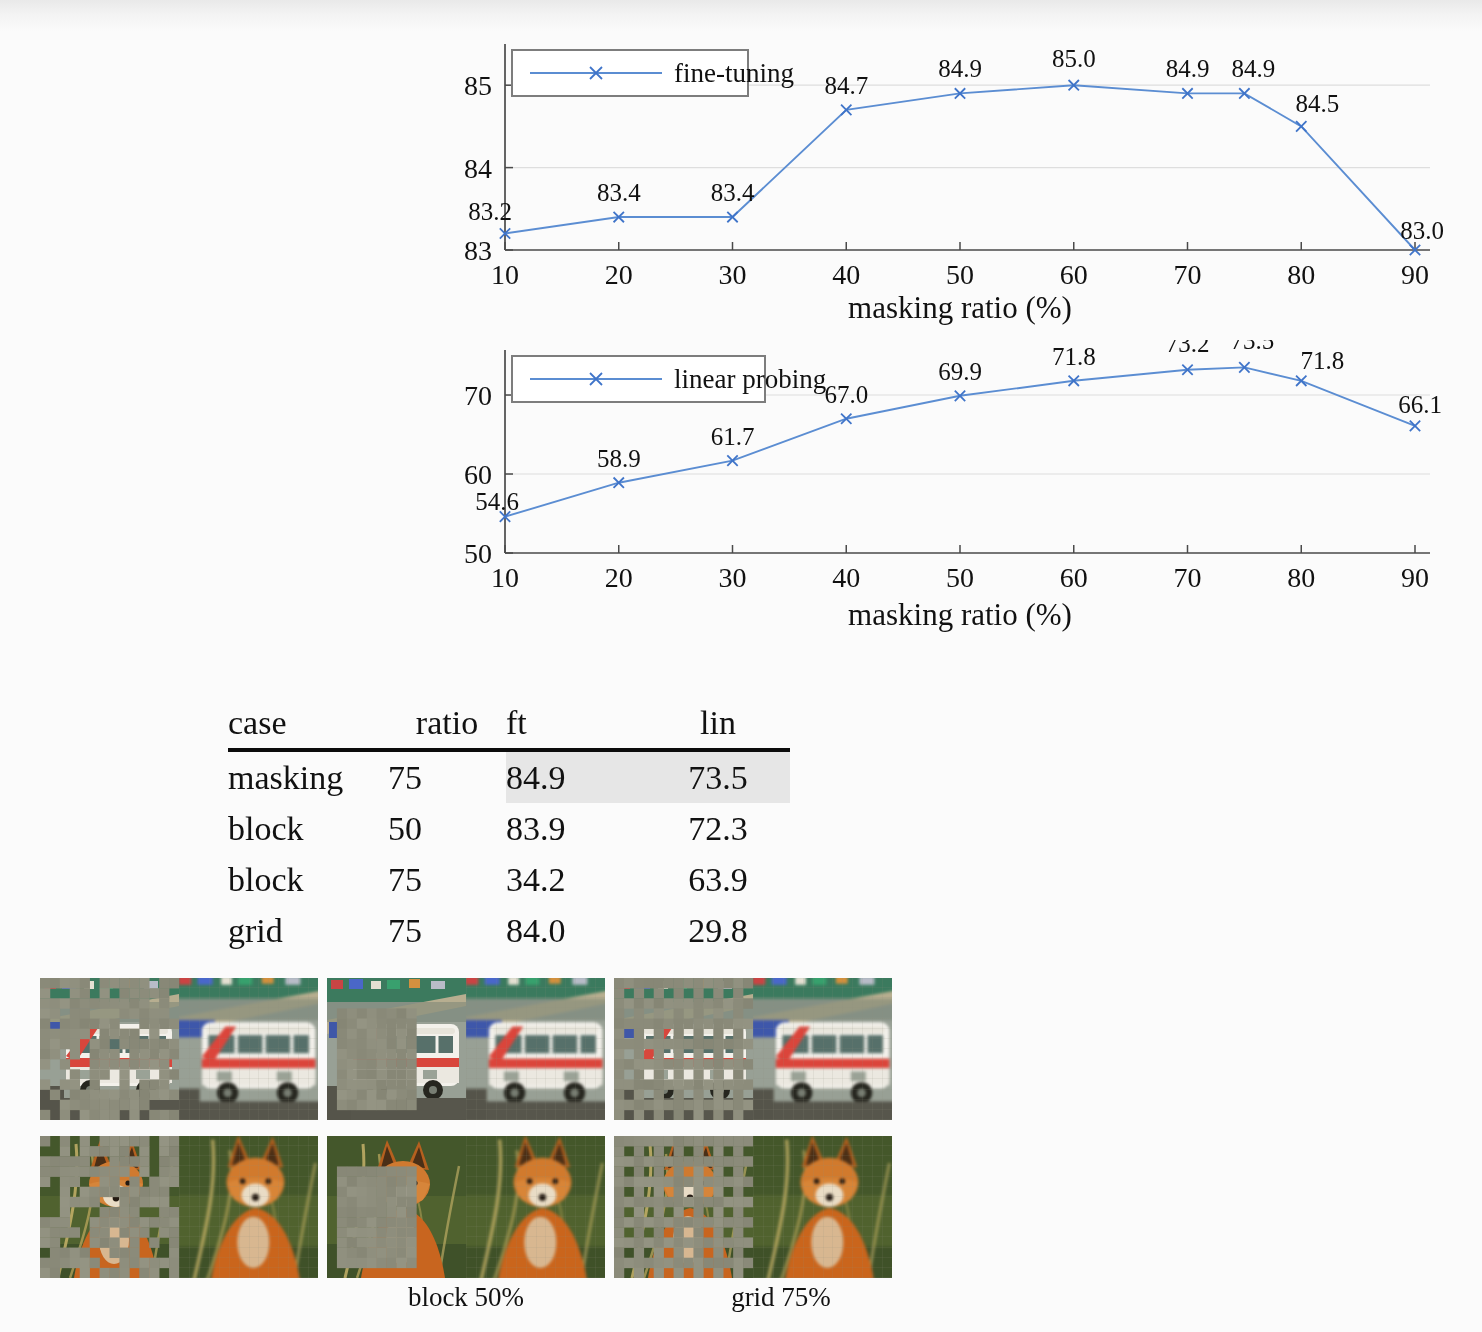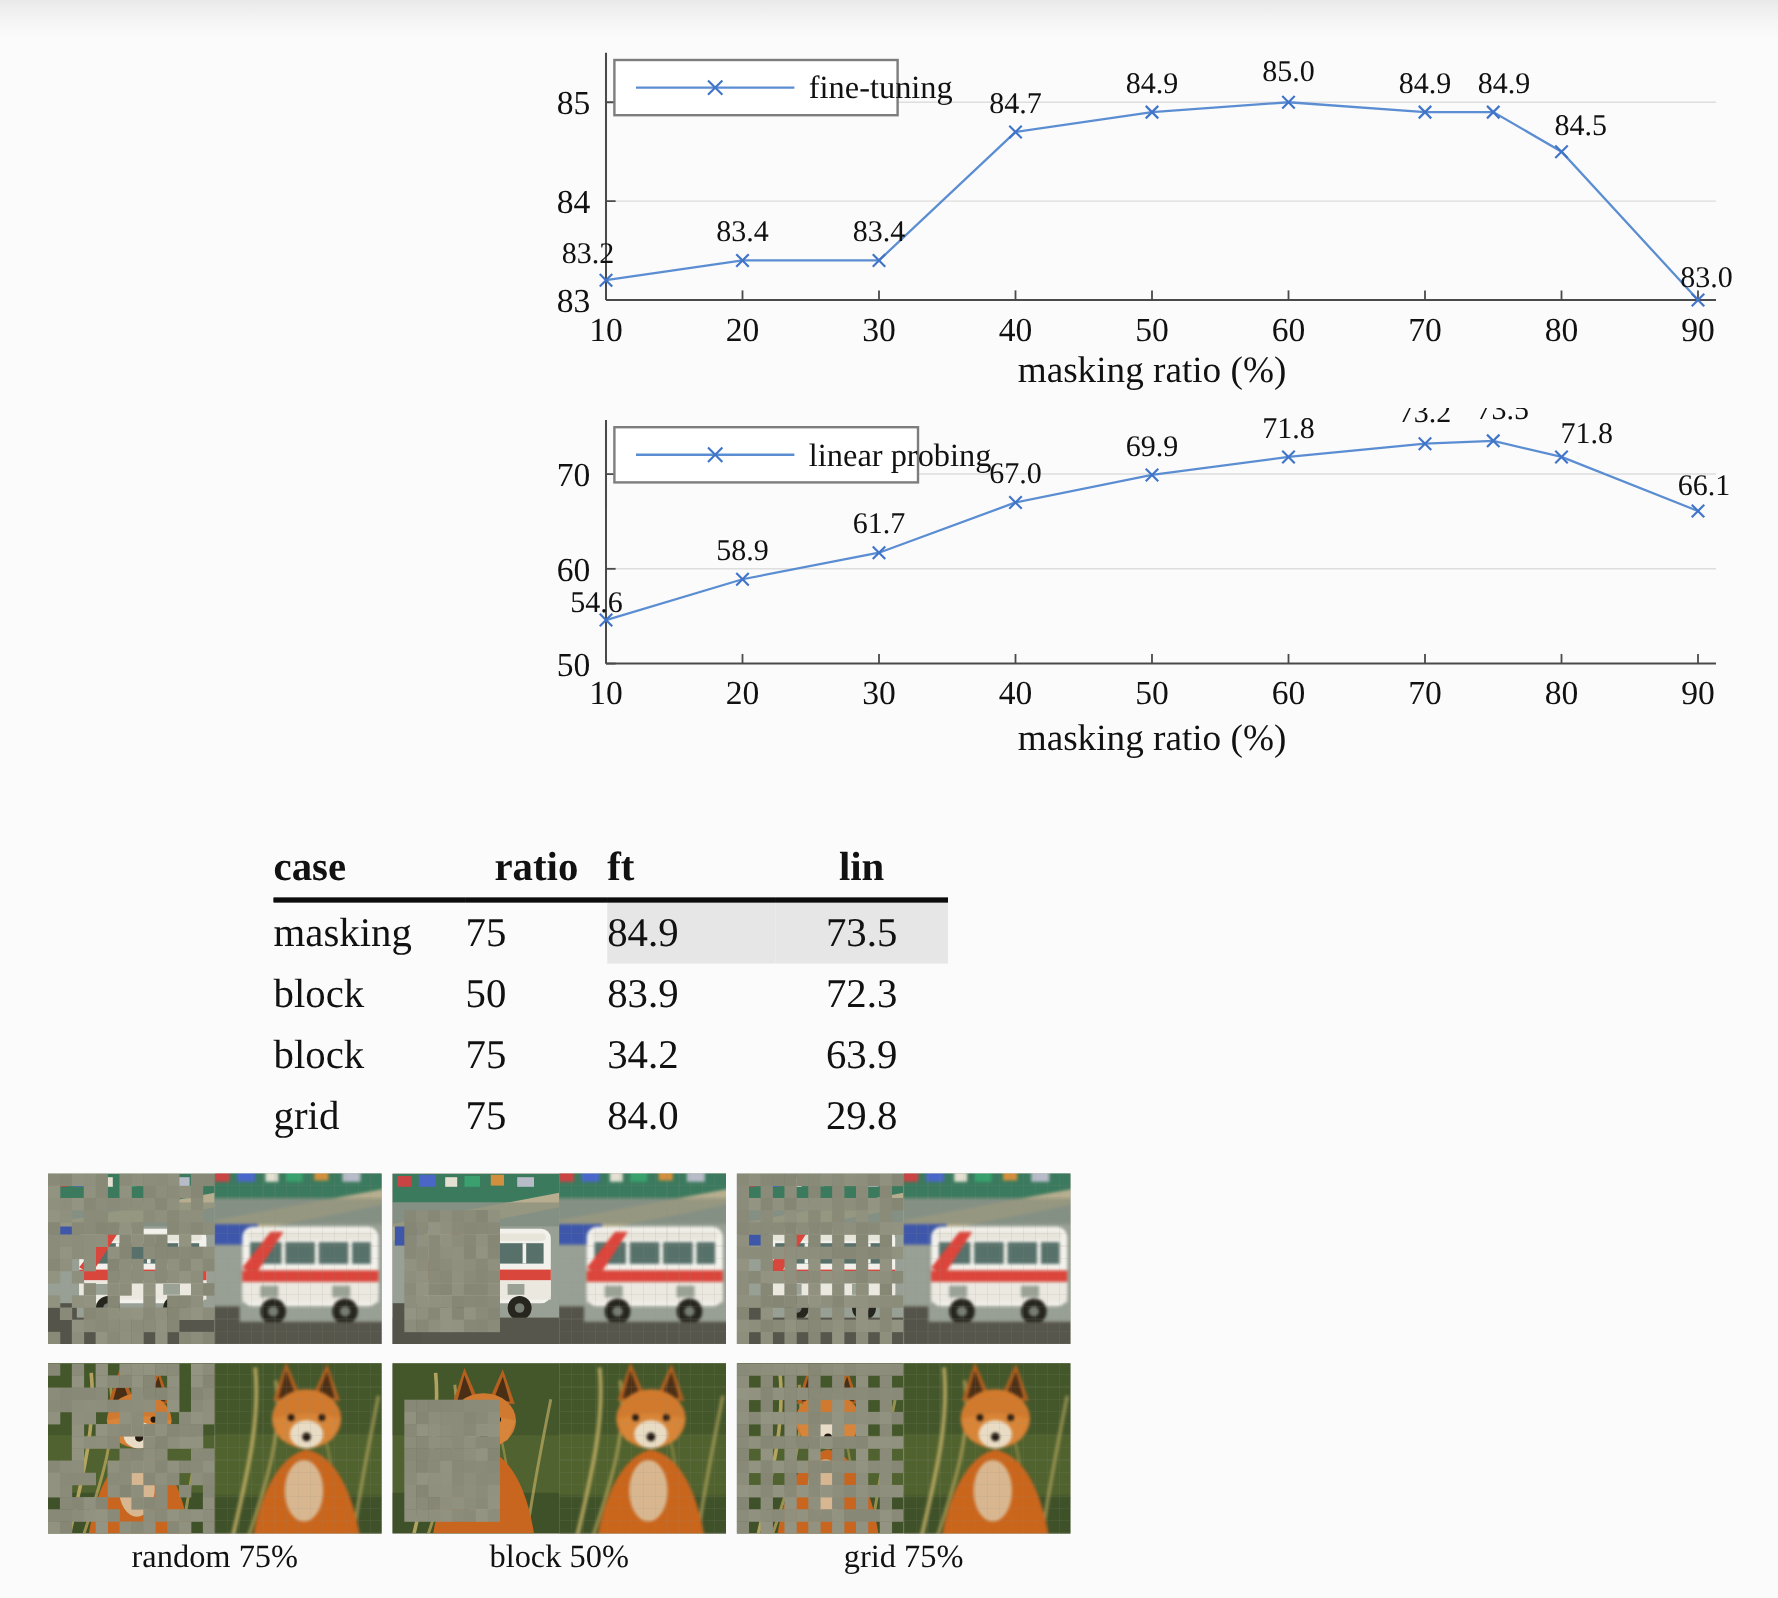--- a/index.html
+++ b/index.html
@@ -8,21 +8,21 @@
         background:linear-gradient(180deg,#e9e9e9 0px,#f3f3f3 14px,#fbfbfb 32px,#fbfbfb 100%);}
   svg text{font-family:"Liberation Serif",serif;fill:#111;}
   .chart{position:absolute;left:430px;}
   #chart-ft{top:30px;}
   #chart-lin{top:340px;}
 
   
   .tbl{position:absolute;left:228px;top:698px;border-collapse:collapse;color:#111;}
   .tbl th,.tbl td{font-size:34px;font-weight:400;line-height:1;padding:0;height:51px;vertical-align:middle;}
   .tbl thead tr{border-bottom:4px solid #0c0c0c;}
-  .tbl thead th{height:50px;font-weight:bold;}
+  .tbl thead th{height:50px;}
   .c0{width:160px;text-align:left;padding-left:2px;}
   .c1{width:118px;}
   .c2{width:140px;text-align:left;}
   .c3{width:144px;text-align:center;}
   .hl{background:#e6e6e6;}
   .b{font-weight:700;}
 
   
   .panel{position:absolute;width:278px;height:142px;display:flex;}
   .half{position:relative;width:139px;height:142px;overflow:hidden;background:#8d8d7c;}
@@ -1323,17 +1323,16 @@
 <circle cx="76" cy="62" r="3.4" fill="#241a12"></circle>
 <circle cx="64" cy="47" r="2.6" fill="#241a12"></circle>
 <circle cx="88" cy="47" r="2.6" fill="#241a12"></circle>
 <path d="M34,142 C40,104 56,76 76,72 C98,76 112,104 118,142 Z" fill="#c8651f"></path>
 <ellipse cx="74" cy="104" rx="15" ry="24" fill="#d9c6a6" opacity="0.85"></ellipse>
           </svg>
        </div>
       </div>
     </div>
 
-  <div class="caption" style="left:40px">random 75%</div>
   <div class="caption" style="left:327px">block 50%</div>
-  <div class="caption" style="left:614px">grid 75%</div>
+  <div class="caption" style="left:642px">grid 75%</div>
 
 </div>
 
 </body></html>

